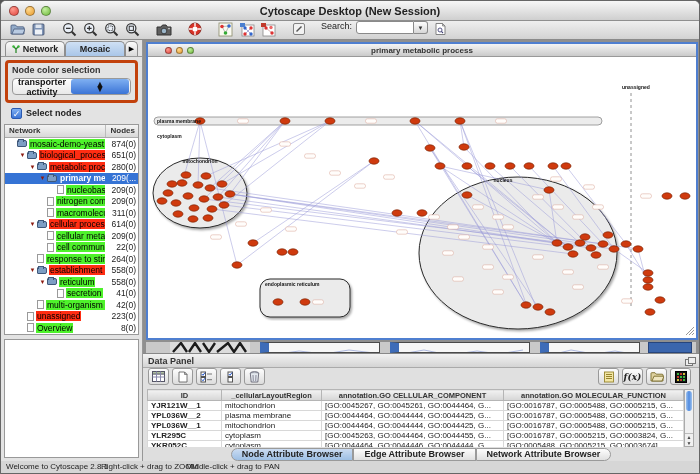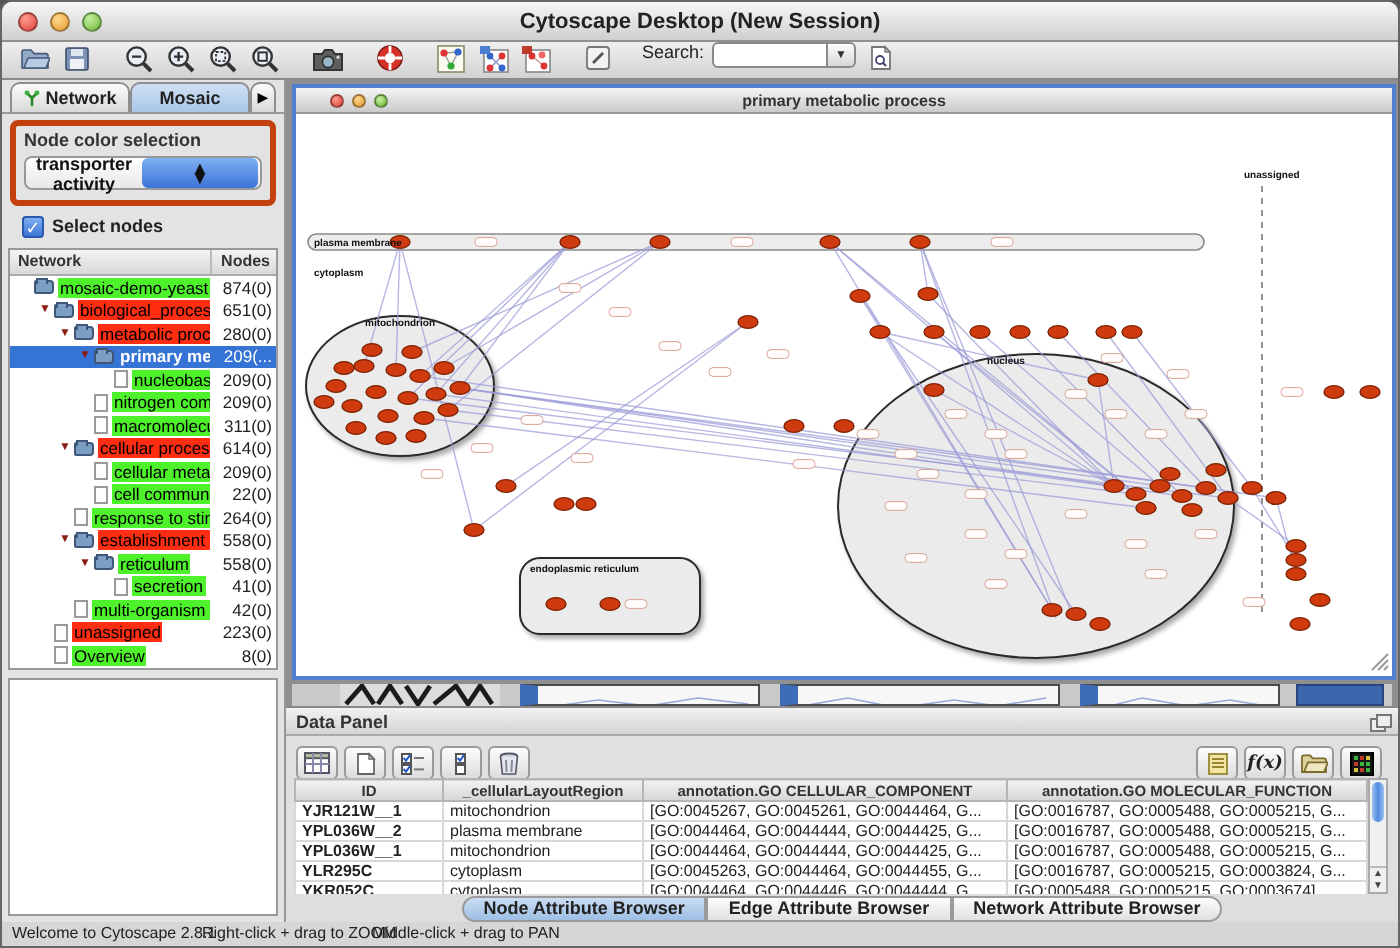--- a/index.html
+++ b/index.html
@@ -99,21 +99,21 @@
   #frametitletext { position:absolute; left:0; right:0; text-align:center; font-size:8px; font-weight:bold; color:#333; }
   #canvas { position:relative; width:548px; height:281px; background:#fff; overflow:hidden; }
 
   
   #band { position:absolute; left:3px; right:3px; top:302px; height:11px; background:#c9c9c9;
      display:flex; align-items:stretch; }
   .thumb { border:1px solid #4a4a4a; background:#f7f7f7; border-left:9px solid #3e6cb8; position:relative; overflow:hidden; }
   #blueblock { width:44px; background:#3b66ad; border:1px solid #27457c; }
 
   
-  #dptoolbar { height:22px; display:flex; align-items:flex-end; padding:0 5px; }
+  #dptoolbar { height:22px; display:flex; align-items:flex-start; padding:0 5px; }
   .dpbtn { width:21px; height:17px; border:1px solid #999; border-radius:3px; margin-right:3px;
      background:linear-gradient(#fdfdfd,#dcdcdc); display:flex; align-items:center; justify-content:center; }
   .dpright { margin-left:auto; display:flex; }
   #dptablewrap { position:absolute; left:4px; right:4px; top:35px; bottom:0; display:flex; }
   table { border-collapse:collapse; table-layout:fixed; width:536px; background:#fff; }
   th { height:11px; background:linear-gradient(#f2f2f2,#d5d5d5); border:1px solid #b5b5b5;
      font-size:7.5px; font-weight:bold; color:#333; overflow:hidden; white-space:nowrap; }
   td { height:8.3px; border:1px solid #d8d8d8; font-size:8px; color:#222; padding:0 3px;
      overflow:hidden; white-space:nowrap; }
   td:first-child { font-weight:bold; }

